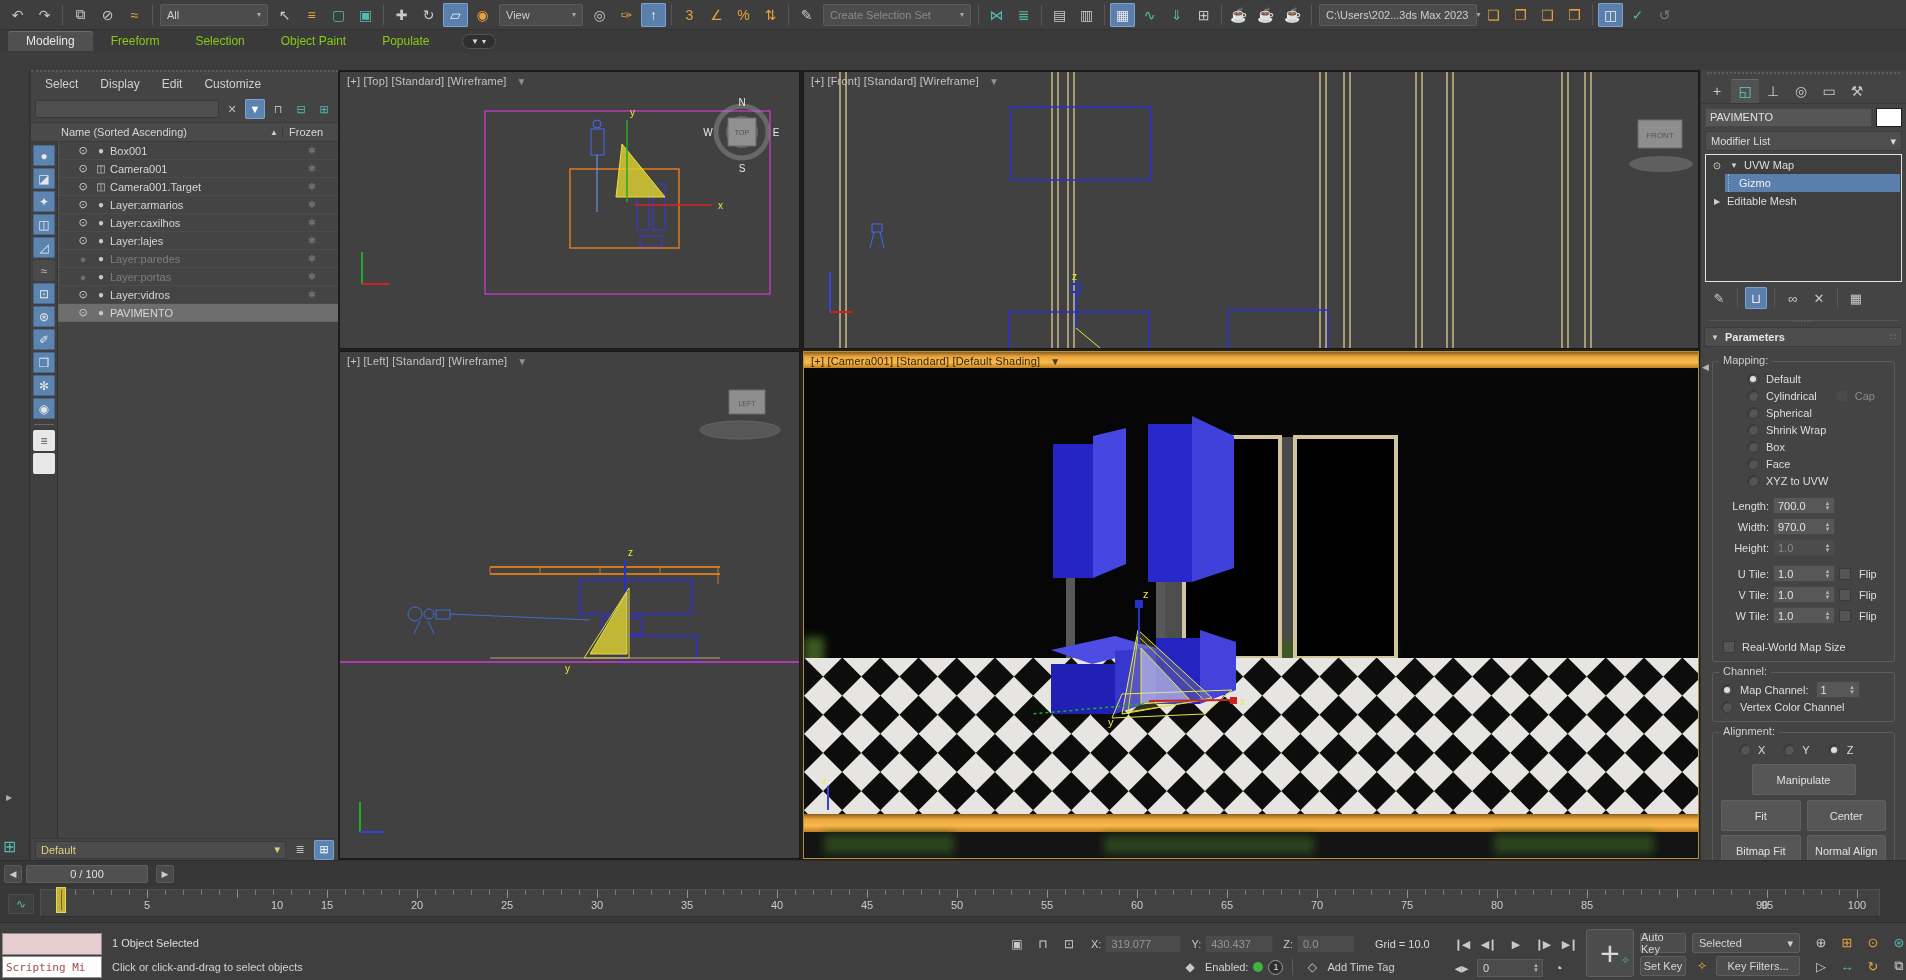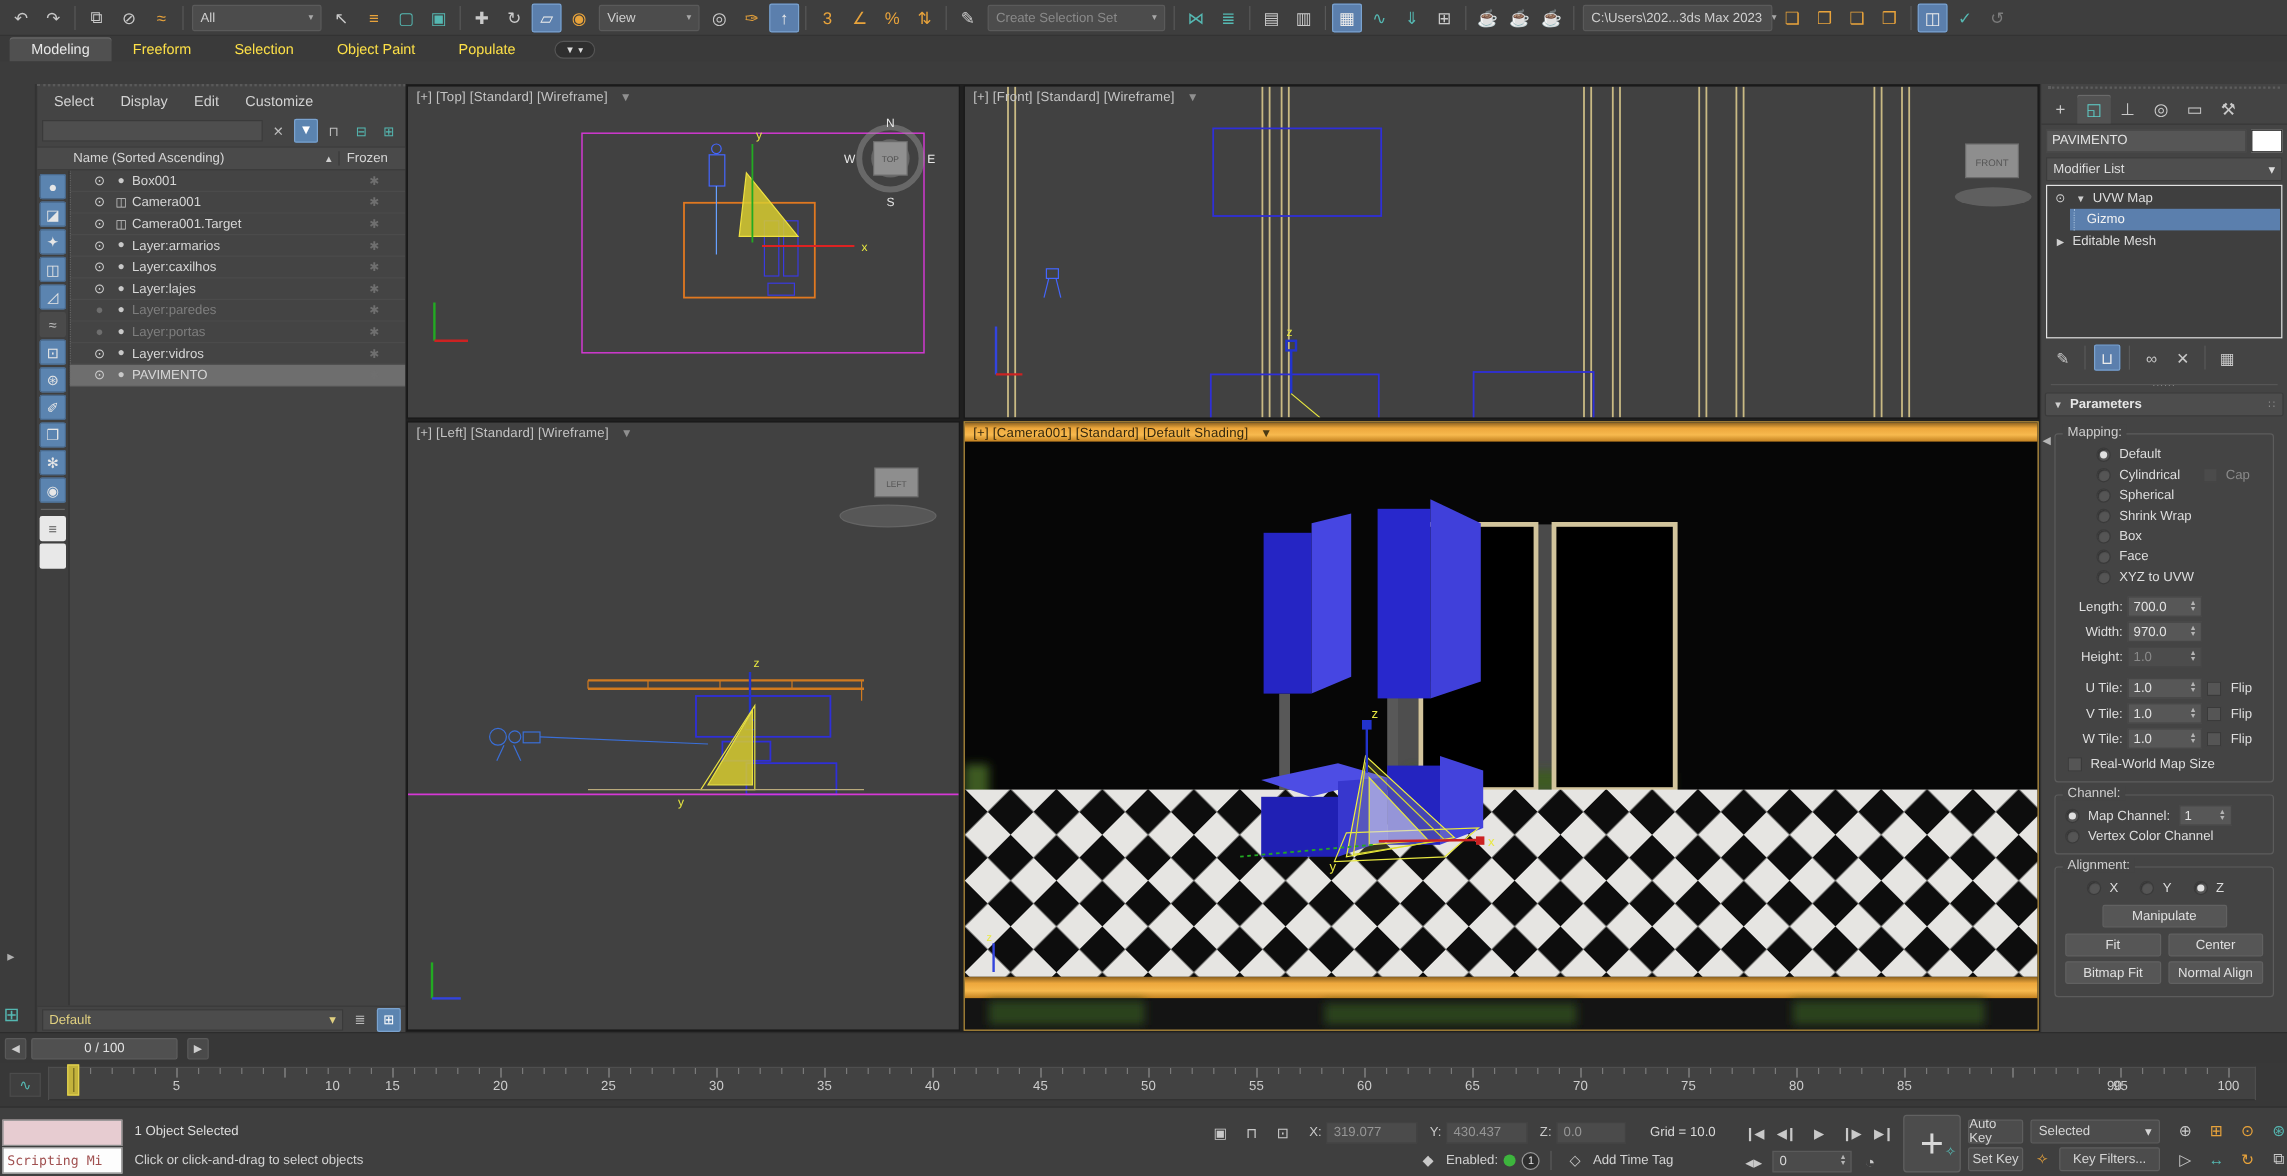--- a/index.html
+++ b/index.html
@@ -15,21 +15,21 @@
   .icn.o{color:#e8a33b}.icn.t{color:#55b8b2}.icn.dim{color:#7c7c7c}
   .icn.hl{background:#5b7fad;color:#eaeaea;box-shadow:inset 0 0 0 1px #7ba3cf}
   .sep{width:1px;height:20px;background:#585858;margin:0 4px;flex:none}
   .dd{display:inline-flex;align-items:center;justify-content:space-between;height:22px;background:#4c4c4c;
     border:1px solid #5a5a5a;border-radius:2px;padding:0 6px;margin:0 3px;color:#cfcfcf;flex:none}
   .dd.dim{color:#8a8a8a}
   .dd .arr{margin-left:8px;font-size:8px;color:#a8a8a8}
 
   
   .ribbontabs{position:absolute;left:0;top:30px;width:1906px;height:21px;background:#3a3a3a;display:flex;align-items:flex-end;padding-left:8px}
-  .rtab{padding:3px 18px;color:#fde047;font-size:12px;border-radius:3px 3px 0 0}
+  .rtab{padding:3px 18px;color:#84cc16;font-size:12px;border-radius:3px 3px 0 0}
   .rtab.active{background:#505050;color:#e8e8e8;box-shadow:inset 0 1px 0 #6a6a6a}
   .rtab-btn{margin:0 8px 2px 14px;width:34px;height:15px;background:#2f2f2f;border:1px solid #555;border-radius:8px;
     display:flex;align-items:center;justify-content:center;color:#ddd;font-size:8px;gap:3px}
   .ribbonlabel{position:absolute;left:0;top:51px;width:1906px;height:19px;background:#424242;border-bottom:1px solid #363636;
     display:flex;align-items:center;padding-left:8px;color:#cfcfcf}
 
   
   .workspace{position:absolute;left:0;top:70px;width:1906px;height:790px;background:#353535}
   .leftstrip{position:absolute;left:0;top:0;width:30px;height:790px;background:#3c3c3c;border-right:1px solid #333}
   .leftstrip .expander{position:absolute;left:6px;top:720px;color:#b0b0b0;font-size:12px}
@@ -111,21 +111,21 @@
   .radio.on:after{content:"";position:absolute;left:2px;top:2px;width:6px;height:6px;border-radius:50%;background:#e0e0e0}
   .cb{width:12px;height:12px;background:#555;border:1px solid #3a3a3a;flex:none}
   .cb.dis{background:#4b4b4b;border-color:#444}
   .dimtext{color:#8a8a8a}
   .sprow{display:flex;align-items:center;height:21px;gap:4px}
   .sprow .slab{width:50px;text-align:right;color:#dedede;flex:none}
   .spfield{width:62px;height:17px;background:#575757;border:1px solid #464646;color:#e2e2e2;display:flex;align-items:center;padding:0 4px;position:relative;flex:none}
   .spfield .spin{position:absolute;right:1px;top:0;bottom:0;width:11px;display:flex;flex-direction:column;align-items:center;justify-content:center;color:#b5b5b5;font-size:6px;line-height:5px}
   .spfield.dis{background:#4c4c4c;color:#8a8a8a}
   .fliplab{color:#dedede;margin-left:4px}
-  .pbtn{height:19px;background:#565656;border:1px solid #616161;border-radius:2px;color:#e0e0e0;display:flex;align-items:center;justify-content:center}
+  .pbtn{height:31px;background:#565656;border:1px solid #616161;border-radius:2px;color:#e0e0e0;display:flex;align-items:center;justify-content:center}
   .panel-arrow{position:absolute;left:1702px;top:362px;color:#b5b5b5;font-size:9px;z-index:5}
 
   
   .framebar{position:absolute;left:0;top:860px;width:1906px;height:26px;background:#373737;border-top:1px solid #2c2c2c;display:flex;align-items:center}
   .fb-btn{width:18px;height:18px;margin-left:4px;background:#4a4a4a;border:1px solid #5a5a5a;border-radius:2px;display:flex;align-items:center;justify-content:center;color:#ccc;font-size:9px}
   .fb-field{width:122px;height:18px;margin:0 4px;background:#505050;border:1px solid #5e5e5e;border-radius:2px;display:flex;align-items:center;justify-content:center;color:#e0e0e0}
 
   
   .ruler{position:absolute;left:0;top:886px;width:1906px;height:36px;background:#383838}
   .rtrack{position:absolute;left:40px;top:3px;width:1840px;height:28px;background:#424242;border:1px solid #4e4e4e;border-bottom-color:#2e2e2e}
@@ -692,21 +692,21 @@
               </div>
             <div class="sprow">
                 <span class="slab">W Tile:</span>
               <div class="spfield">
                   <span>1.0</span>
                   <span class="spin">▲<br>▼</span>
                 </div>
               <span class="cb"></span>
                 <span class="fliplab">Flip</span>
               </div>
-            <div class="radiorow" style="padding-left:4px;margin-top:2px">
+            <div class="radiorow" style="padding-left:4px;margin-top:12px">
               <span class="cb"></span>
                 <span>Real-World Map Size</span>
               </div>
           </div>
           <div class="grp">
             <span class="gtitle">Channel:</span>
             <div class="radiorow" style="padding-left:2px">
               <span class="radio on"></span>
                 <span>Map Channel:</span>
               <div class="spfield" style="width:44px">

